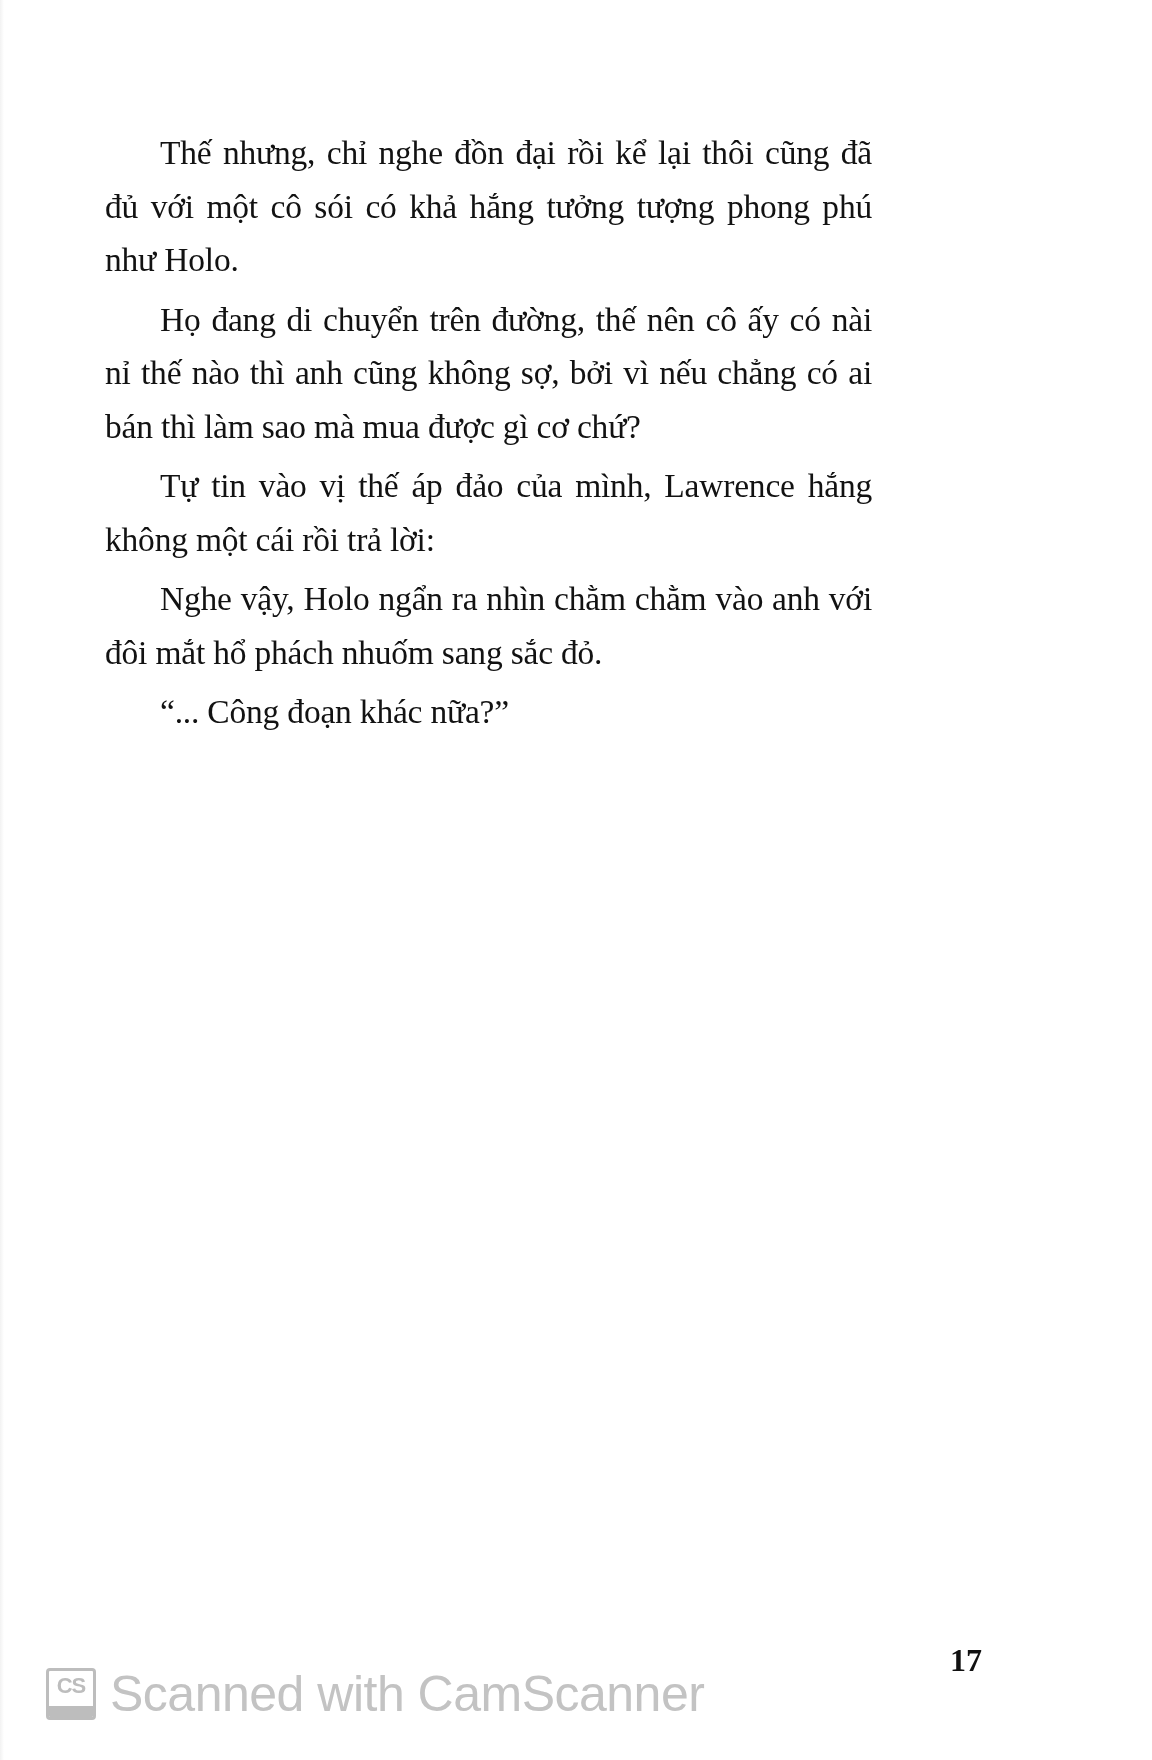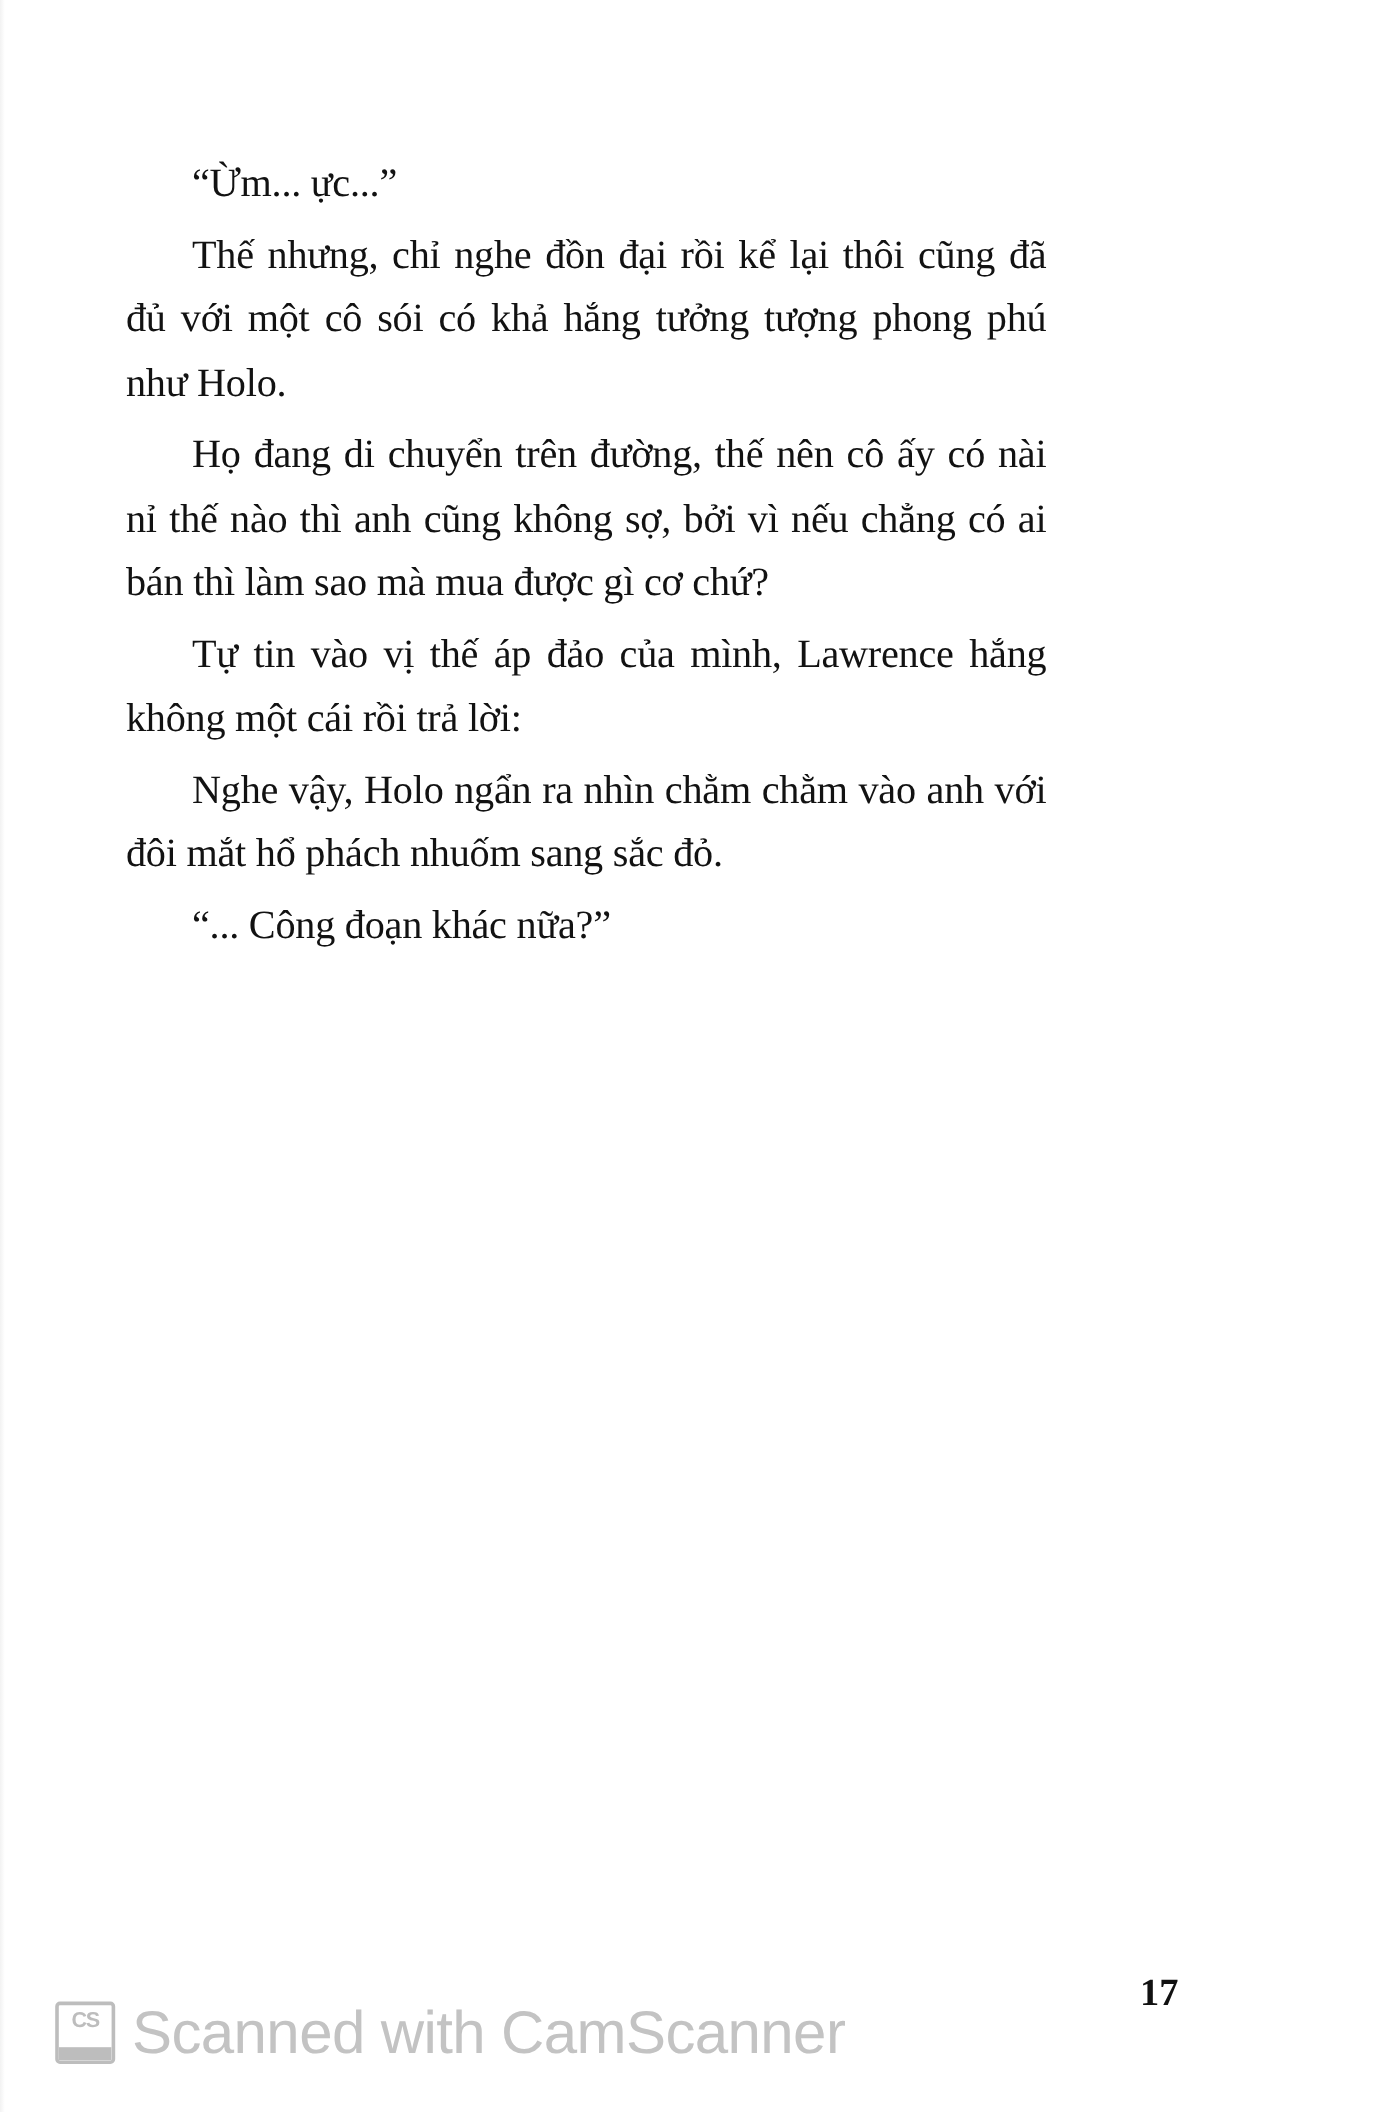--- a/index.html
+++ b/index.html
@@ -73,21 +73,21 @@
       background: #ffffff;
       overflow: hidden;
     }
     .cs-logo .cs-text {
       position: absolute;
       left: 0; right: 0;
       top: 2px;
       text-align: center;
       font-family: "Liberation Sans", "DejaVu Sans", sans-serif;
       font-weight: bold;
-      font-size: 18px;
+      font-size: 22px;
       color: #bdbdbd;
       letter-spacing: -1px;
     }
     .cs-logo .cs-bar {
       position: absolute;
       left: 0; right: 0; bottom: 0;
       height: 11px;
       background: #bdbdbd;
     }
     .watermark-label {
@@ -99,21 +99,20 @@
       line-height: 52px;
     }
   </style>
 </head>
 <body>
 
 <div class="page">
   <div class="page-edge"></div>
 
   <div class="text-block">
-    <p class="para dialogue-short">“Ừm... ực...”</p>
     <p class="para">Thế nhưng, chỉ nghe đồn đại rồi kể lại thôi cũng đã đủ với một cô sói có khả hắng tưởng tượng phong phú như Holo.</p>
     <p class="para">Họ đang di chuyển trên đường, thế nên cô ấy có nài nỉ thế nào thì anh cũng không sợ, bởi vì nếu chẳng có ai bán thì làm sao mà mua được gì cơ chứ?</p>
     <p class="para">Tự tin vào vị thế áp đảo của mình, Lawrence hắng không một cái rồi trả lời:</p>
     <p class="para">Nghe vậy, Holo ngẩn ra nhìn chằm chằm vào anh với đôi mắt hổ phách nhuốm sang sắc đỏ.</p>
     <p class="para dialogue-short">“... Công đoạn khác nữa?”</p>
   </div>
 
   <div class="page-number">17</div>
 
   <div class="watermark">

